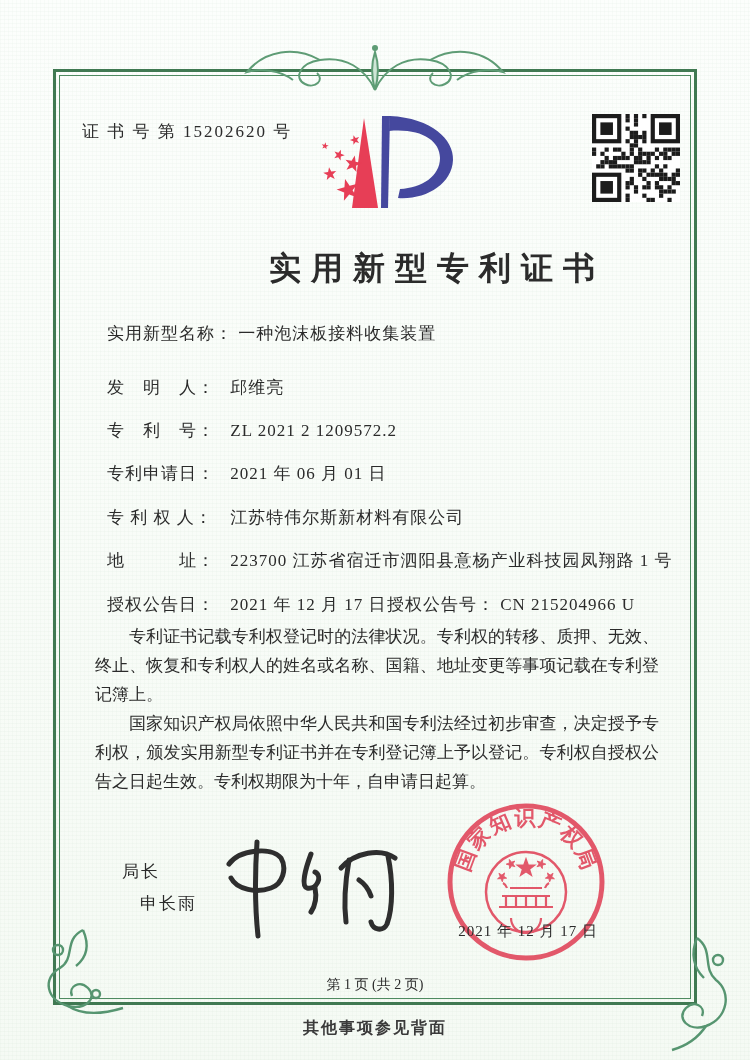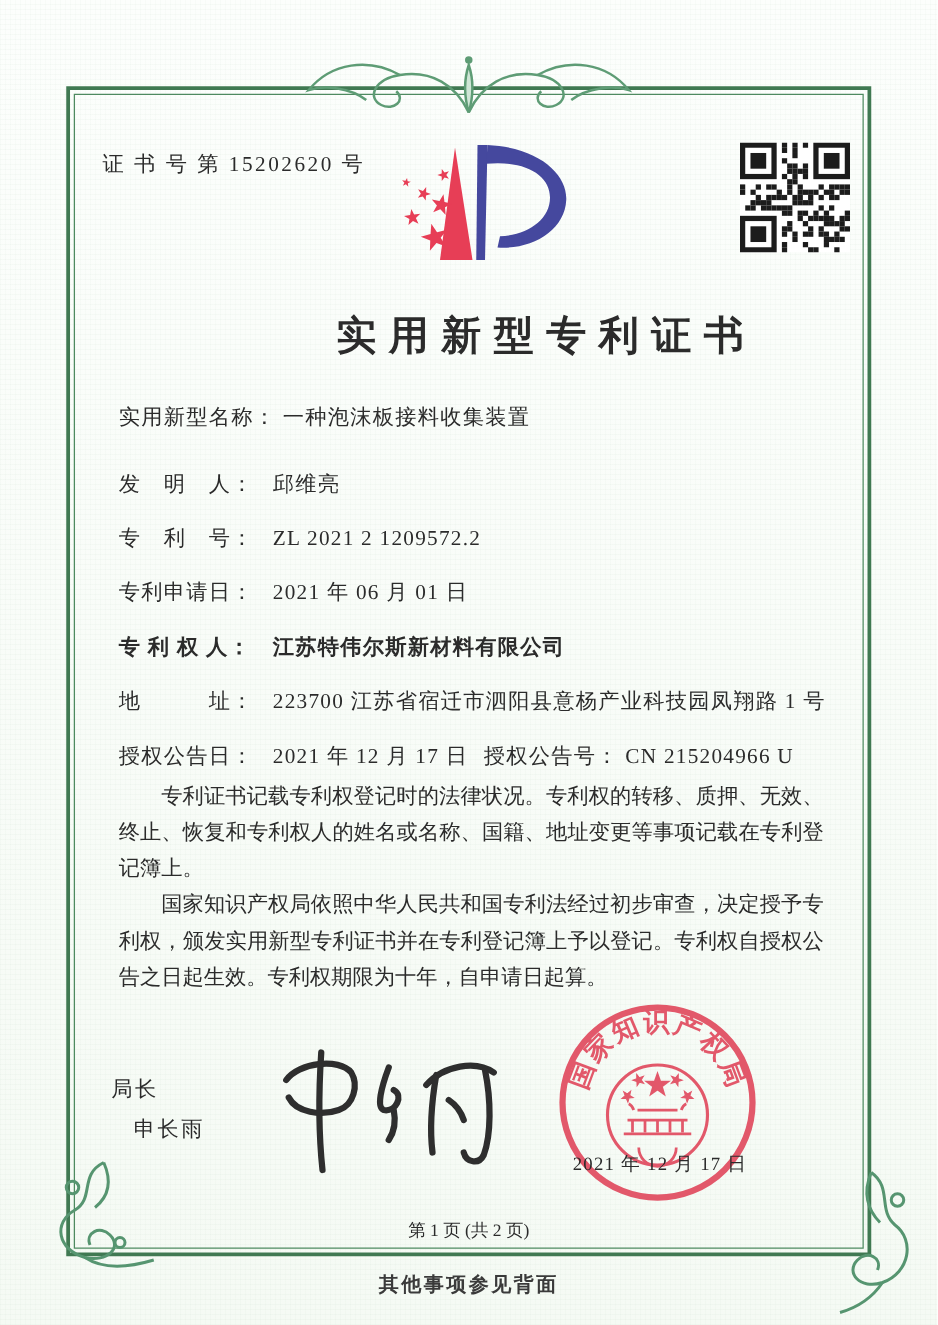--- a/index.html
+++ b/index.html
@@ -27,31 +27,31 @@
   .title{
     position:absolute; left:0; top:233px; width:750px; text-align:center;
     font-size:32px; font-weight:bold; letter-spacing:10px; margin:14px;padding-left:48px;
   }
   .fields{ position:absolute; left:95px; top:0; width:570px; }
   .field-row{ position:absolute; left:0; white-space:nowrap; font-size:17px; letter-spacing:1px; }
   .field-row:nth-of-type(1){ top:322px; }
   .field-row:nth-of-type(2){ top:376px; }
   .field-row:nth-of-type(3){ top:419px; }
   .field-row:nth-of-type(4){ top:462px; }
-  .field-row:nth-of-type(5){ top:506px;font-weight:bold; }
+  .field-row:nth-of-type(5){ top:506px; }
   .field-row:nth-of-type(6){ top:549px; }
   .field-row:nth-of-type(7){ top:593px; }
-  .field-label{ display:inline-block; min-width:118px; }
+  .field-label{ display:inline-block; min-width:118px;margin-left:12px; }
   .pair2{ position:absolute; left:262px; top:0; white-space:nowrap;margin-left:30px; }
   .paras{
     position:absolute; left:95px; top:622px; width:564px;
     font-size:17px; line-height:29px; text-align:justify;
   }
   .paras p{ margin:0; text-indent:2em; }
-  .sig-label{ position:absolute; left:89px; font-size:17px; letter-spacing:2px; }
+  .sig-label{ position:absolute; left:122px; font-size:17px; letter-spacing:2px; }
   .sig-post{ top:860px; }
   .sig-name{ top:892px;margin-left:18px; }
   .signature-svg{ position:absolute; left:195px; top:828px; width:210px; height:118px; }
   .seal{ position:absolute; left:441px; top:797px; width:170px; height:170px; opacity:0.92; }
   .seal-date{
     position:absolute; left:448px; top:922px; width:160px; text-align:center;
     font-size:15px; letter-spacing:1px; z-index:3;
   }
   .footer-page{
     position:absolute; left:0; top:976px; width:750px; text-align:center; font-size:14px;

